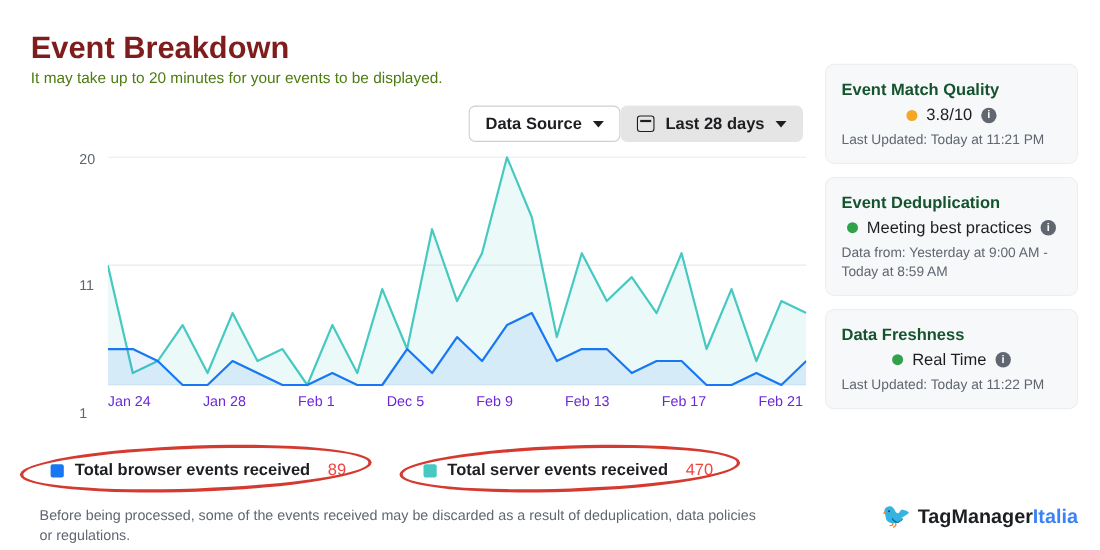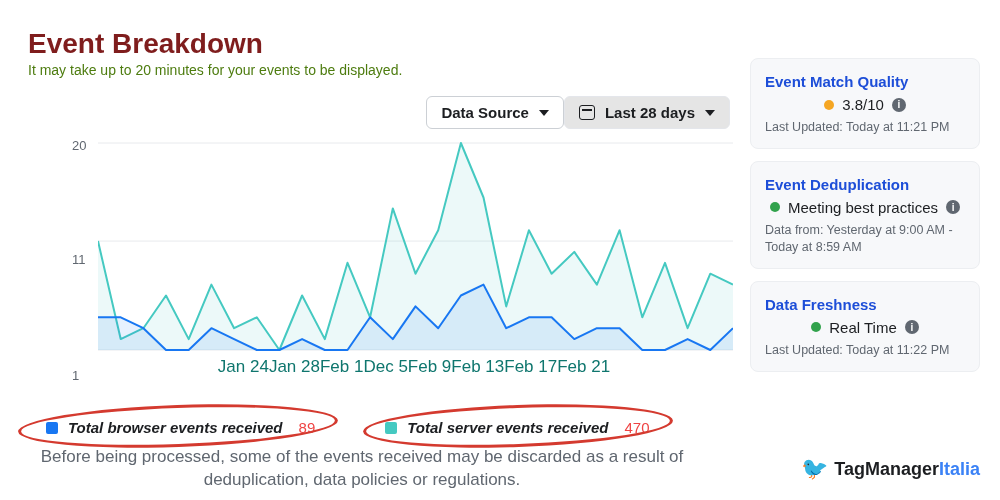--- a/index.html
+++ b/index.html
@@ -30,41 +30,41 @@
   .chev { width: 0; height: 0; border-left: 5px solid transparent; border-right: 5px solid transparent; border-top: 6px solid #1c1e21; }
   .cal-icon { width: 16px; height: 15px; border: 1.5px solid #1c1e21; border-radius: 3px; position: relative; }
   .cal-icon::before { content:""; position:absolute; top:3px; left:2px; right:2px; height:1.5px; background:#1c1e21; }
 
   .chart-zone { position: relative; margin-top: 10px; height: 240px; }
   .y-label { position: absolute; left: 44px; font-size: 13px; color: #606770; transform: translateY(-50%); }
   .y-label.top { top: 6px; }
   .y-label.mid { top: 50%; }
   .y-label.bot { bottom: -4px; transform: none; }
   svg.chart { position: absolute; left: 70px; top: 0; }
-  .x-axis { position: absolute; left: 70px; right: 0; top: 218px; display: flex; justify-content: center; font-size: 17px; color: #0f766e; }
+  .x-axis { position: absolute; left: 70px; right: 0; top: 218px; display: flex; justify-content: space-between; font-size: 13px; color: #6d28d9; }
 
   .legend { display: flex; gap: 70px; margin-top: 40px; padding-left: 18px; font-size: 15px; }
   .leg-item { display: flex; align-items: center; gap: 10px; position: relative; }
   .swatch { width: 12px; height: 12px; border-radius: 2px; }
   .swatch.browser { background: #1877f2; }
   .swatch.server  { background: #45c9c1; }
-  .leg-label { font-weight: 700; font-style: italic; }
+  .leg-label { font-weight: 700; }
   .leg-val { font-weight: 400; color: #ef4444; margin-left: 6px; }
   .circle-mark {
     position: absolute; border: 3px solid #d43a2f; border-radius: 50%;
     pointer-events: none; transform: rotate(-2deg);
   }
 
-  .foot { font-size: 17px; color: #606770; margin-top: 10px; padding-left: 8px; max-width: 660px; line-height: 1.35; text-align: center; }
+  .foot { font-size: 13px; color: #606770; margin-top: 24px; padding-left: 8px; max-width: 660px; line-height: 1.35; }
 
   .card {
     background: #f7f8fa; border: 1px solid #eceef1; border-radius: 8px;
     padding: 14px 14px 12px 14px;
   }
-  .card h3 { font-size: 15px; font-weight: 700; color: #1d4ed8; }
+  .card h3 { font-size: 15px; font-weight: 700; color: #14532d; }
   .card .row { display: flex; align-items: center; gap: 8px; margin-top: 6px; font-size: 15px; justify-content: center; }
   .dot { width: 10px; height: 10px; border-radius: 50%; }
   .dot.orange { background: #f5a623; }
   .dot.green  { background: #31a24c; }
   .info { width: 14px; height: 14px; border-radius: 50%; background: #606770; color:#fff; font-size:10px; font-weight:700; display:inline-flex; align-items:center; justify-content:center; }
   .meta { font-size: 12.5px; color: #606770; margin-top: 6px; line-height: 1.35; }
 
   .brand { position: absolute; right: 20px; bottom: 18px; display: flex; align-items: center; gap: 6px; font-size: 18px; font-weight: 400; }
   .brand b { font-weight: 700; }
   .brand .it { color: #3b82f6; font-weight: 700; }

